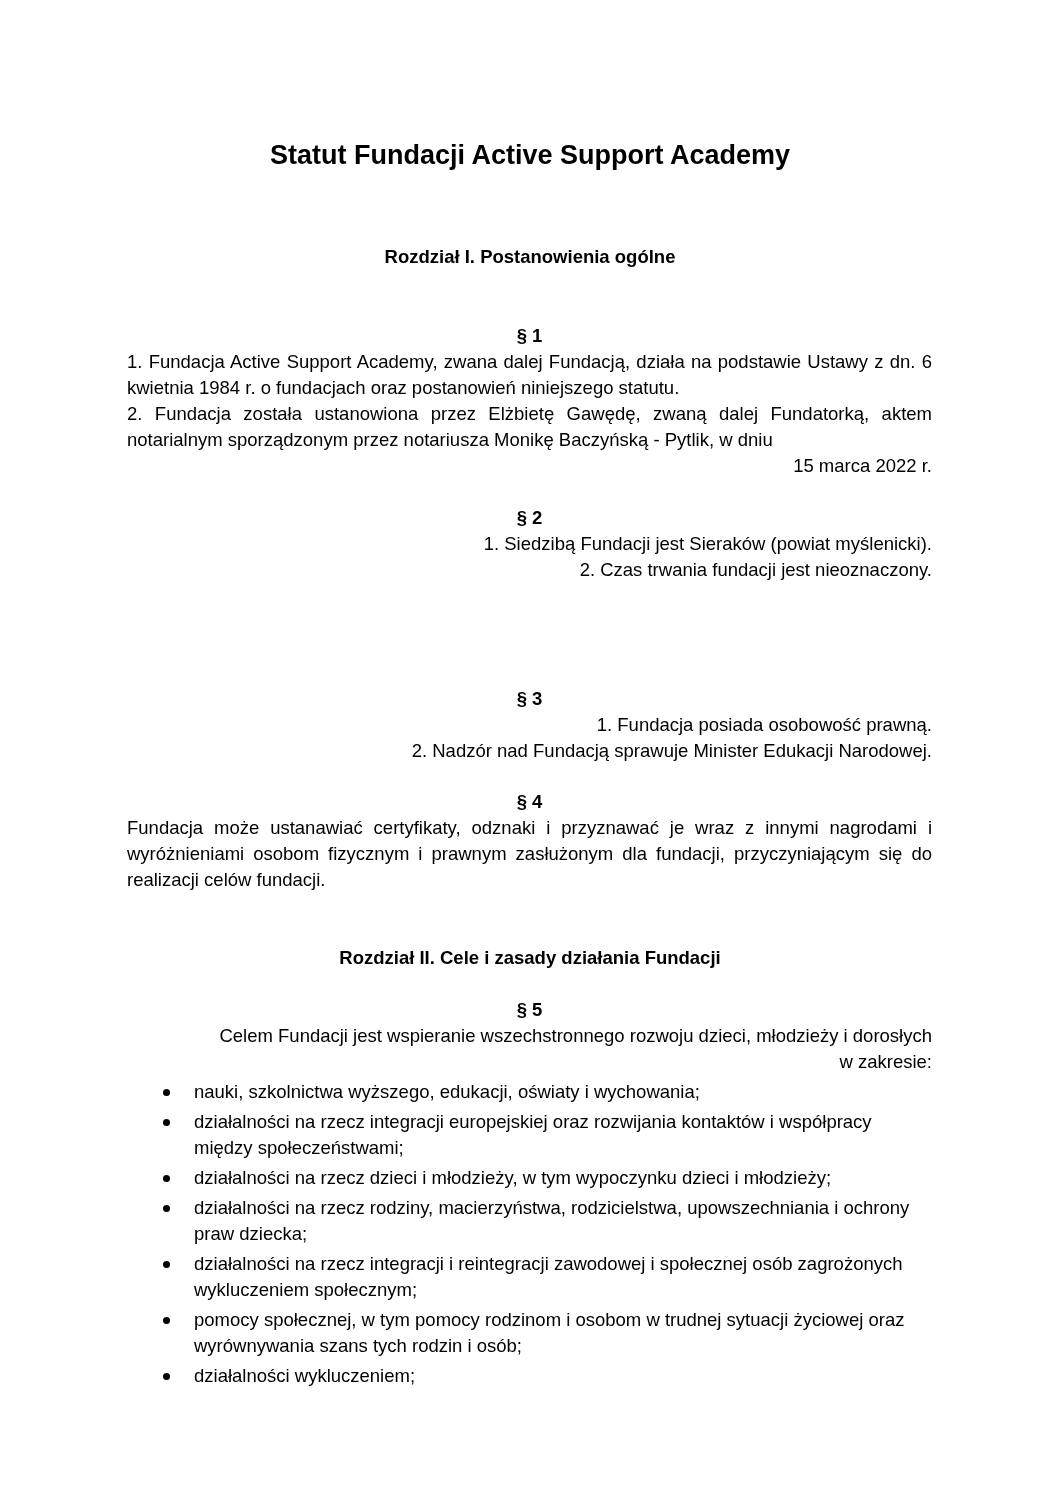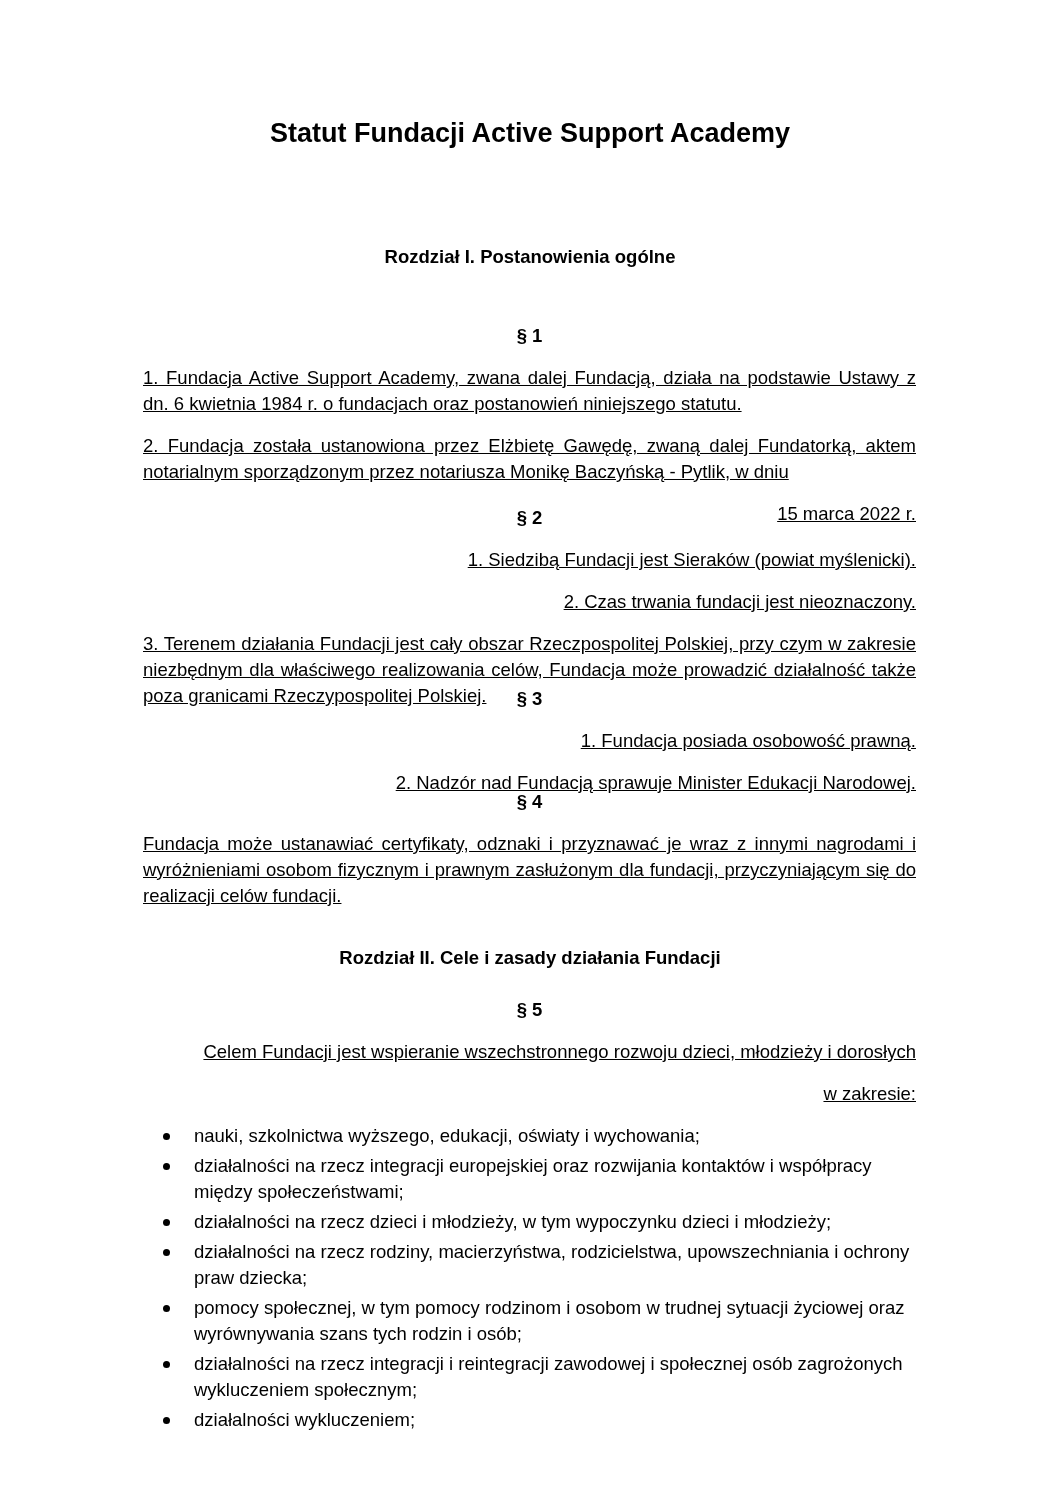--- a/index.html
+++ b/index.html
@@ -19,21 +19,21 @@
       position: absolute;
       left: 0;
       top: 0;
       width: 1060px;
       height: 1497px;
       background: #ffffff;
     }
     .doc-title {
       position: absolute;
       left: 0;
-      top: 116px;
+      top: 138px;
       width: 1060px;
       text-align: center;
       font-weight: bold;
       font-size: 27px;
       line-height: 34px;
       margin: 0;
     }
     .chapter-heading {
       position: absolute;
       left: 0;
@@ -51,23 +51,22 @@
       font-size: 18.5px;
       line-height: 26px;
     }
     .section-mark {
       text-align: center;
       font-weight: bold;
       margin: 0;
       width: 805px;
     }
     .para {
-      margin: 16px;
+      margin: 0;
       text-align: justify;
-      text-decoration: underline;
     }
     .para.last-left {
       text-align: right;
     }
     .bullets {
       list-style: none;
       margin: 0;
       padding: 0;
     }
     .bullets li {
@@ -99,21 +98,20 @@
     <p class="section-mark">§ 1</p>
     <p class="para">1. Fundacja Active Support Academy, zwana dalej Fundacją, działa na podstawie Ustawy z dn. 6 kwietnia 1984 r. o fundacjach oraz postanowień niniejszego statutu.</p>
     <p class="para" style="text-align-last:left;">2. Fundacja została ustanowiona przez Elżbietę Gawędę, zwaną dalej Fundatorką, aktem notarialnym sporządzonym przez notariusza Monikę Baczyńską - Pytlik, w dniu</p>
     <p class="para last-left">15 marca 2022 r.</p>
   </div>
 
   <div class="section" style="top:505px;">
     <p class="section-mark">§ 2</p>
     <p class="para last-left">1. Siedzibą Fundacji jest Sieraków (powiat myślenicki).</p>
     <p class="para last-left">2. Czas trwania fundacji jest nieoznaczony.</p>
-    <p class="para">3. Terenem działania Fundacji jest cały obszar Rzeczpospolitej Polskiej, przy czym w zakresie niezbędnym dla właściwego realizowania celów, Fundacja może prowadzić działalność także poza granicami Rzeczypospolitej Polskiej.</p>
   </div>
 
   <div class="section" style="top:686px;">
     <p class="section-mark">§ 3</p>
     <p class="para last-left">1. Fundacja posiada osobowość prawną.</p>
     <p class="para last-left">2. Nadzór nad Fundacją sprawuje Minister Edukacji Narodowej.</p>
   </div>
 
   <div class="section" style="top:789px;">
     <p class="section-mark">§ 4</p>
@@ -138,25 +136,25 @@
       <li>
         <span class="bullet-dot"></span>
         <span>działalności na rzecz dzieci i młodzieży, w tym wypoczynku dzieci i młodzieży;</span>
       </li>
       <li>
         <span class="bullet-dot"></span>
         <span>działalności na rzecz rodziny, macierzyństwa, rodzicielstwa, upowszechniania i ochrony praw dziecka;</span>
       </li>
       <li>
         <span class="bullet-dot"></span>
-        <span>pomocy społecznej, w tym pomocy rodzinom i osobom w trudnej sytuacji życiowej oraz wyrównywania szans tych rodzin i osób;</span>
+        <span>działalności na rzecz integracji i reintegracji zawodowej i społecznej osób zagrożonych wykluczeniem społecznym;</span>
       </li>
       <li>
         <span class="bullet-dot"></span>
-        <span>działalności na rzecz integracji i reintegracji zawodowej i społecznej osób zagrożonych wykluczeniem społecznym;</span>
+        <span>pomocy społecznej, w tym pomocy rodzinom i osobom w trudnej sytuacji życiowej oraz wyrównywania szans tych rodzin i osób;</span>
       </li>
       <li>
         <span class="bullet-dot"></span>
         <span>działalności wykluczeniem;</span>
       </li>
     </ul>
   </div>
 
 </div>
 

